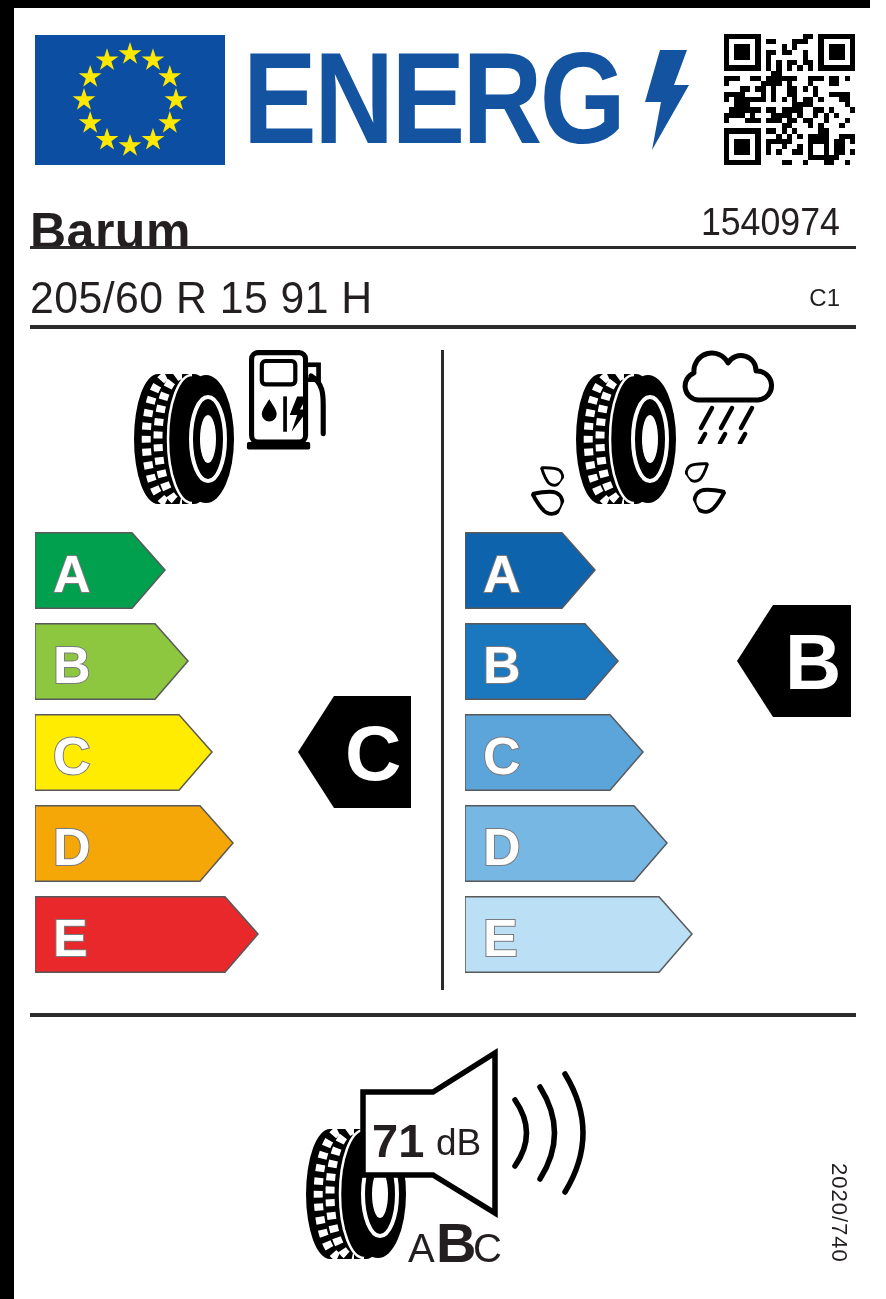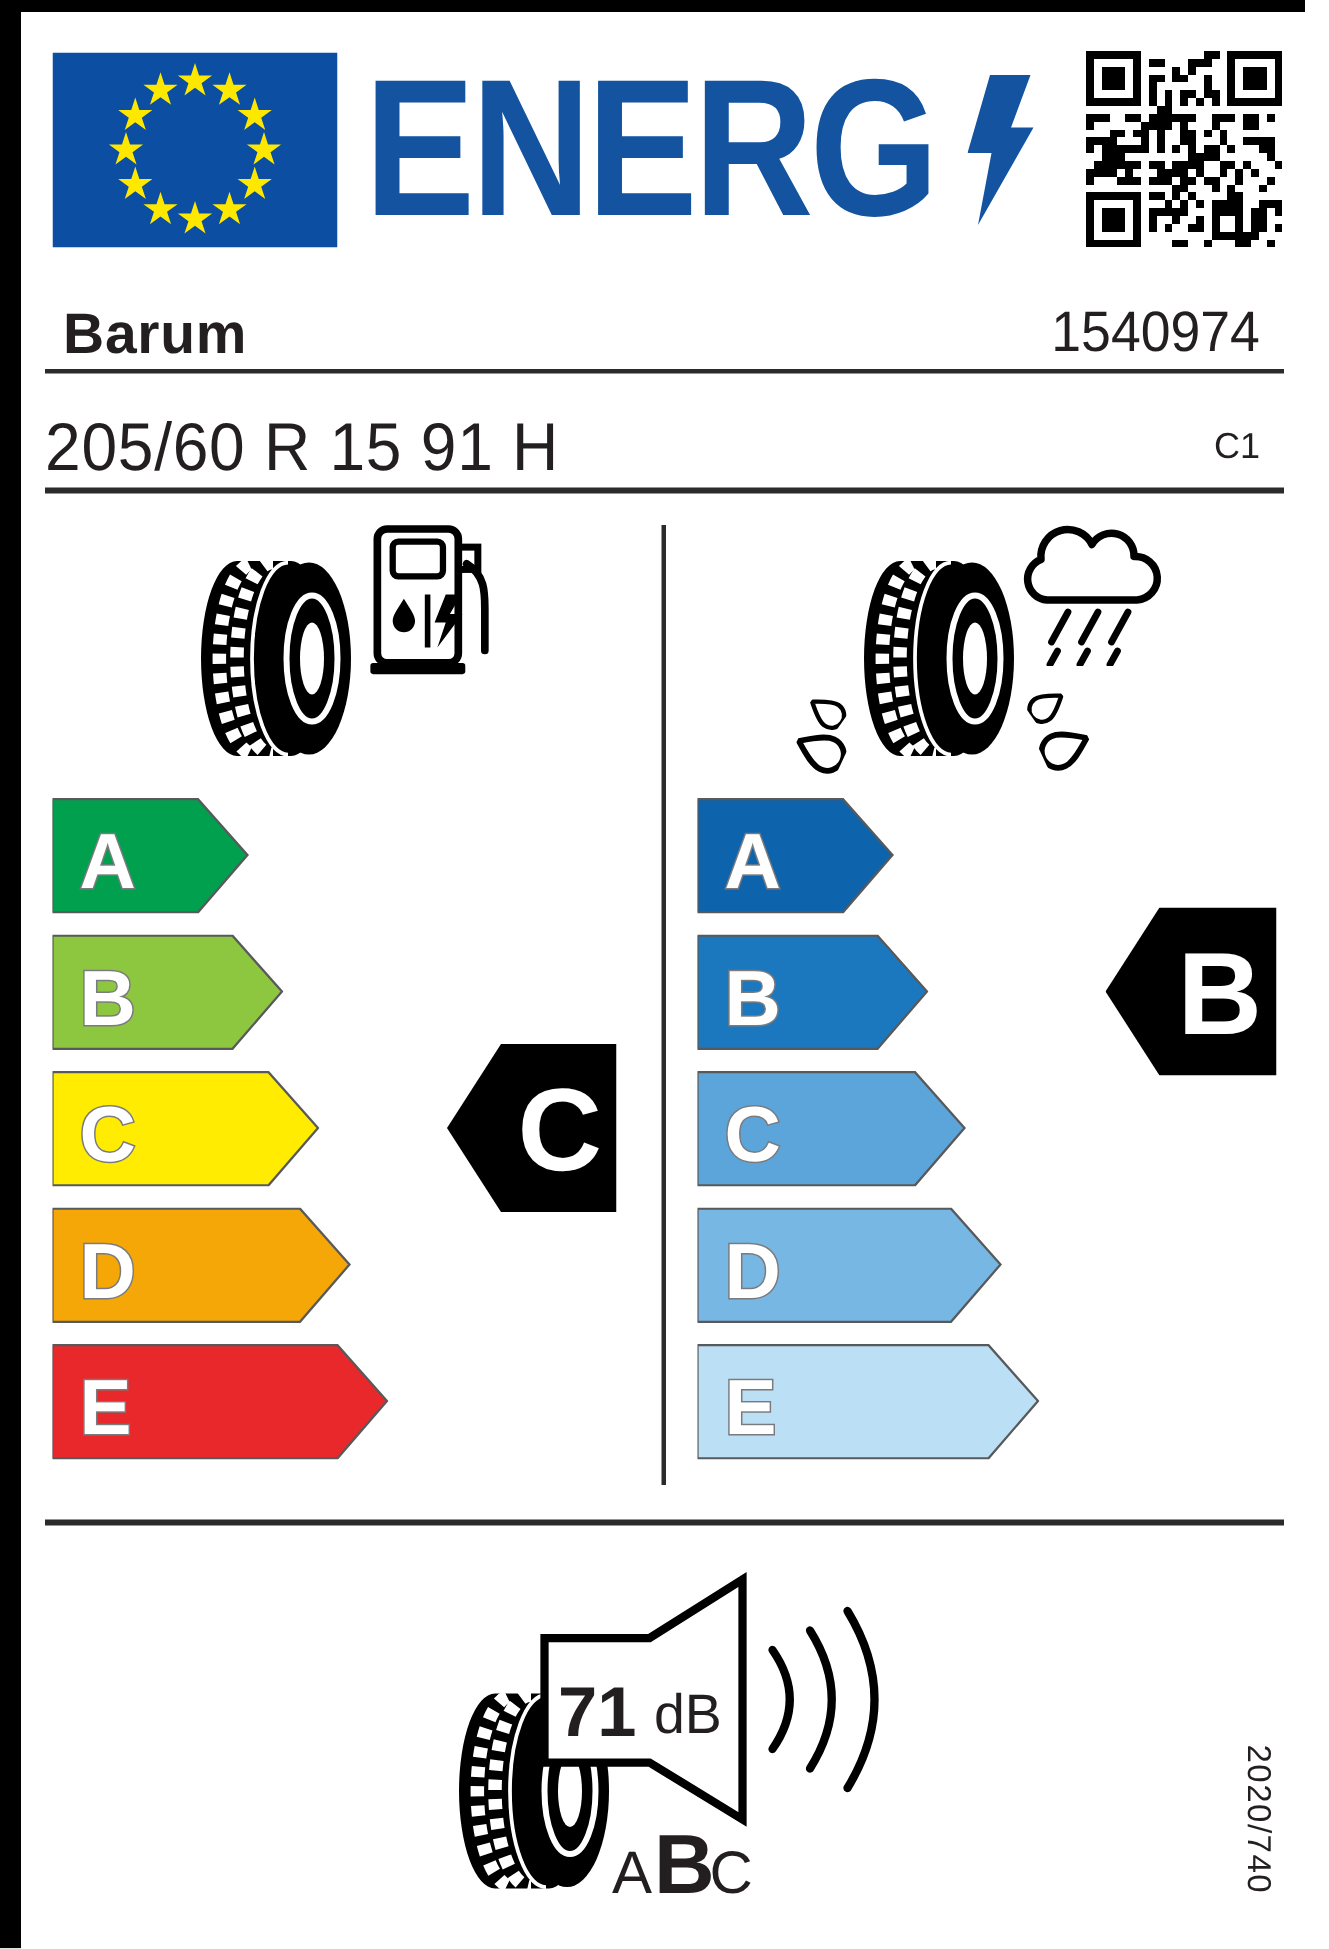--- a/index.html
+++ b/index.html
@@ -3,21 +3,21 @@
 <meta charset="utf-8">
 <style>
   html,body{margin:0;padding:0;background:#fff;}
   #label{
     position:relative;width:870px;height:1299px;background:#fff;overflow:hidden;
     font-family:"Liberation Sans",sans-serif;color:#231F20;
   }
   .abs{position:absolute;}
   .border-strip{position:absolute;background:#000;}
   .rule{position:absolute;background:#2B2B2B;}
-  .brand-text{font-size:38px;font-weight:bold;letter-spacing:.5px;margin-left:12px;}
+  .brand-text{font-size:50px;font-weight:bold;letter-spacing:.5px;}
   .article-text{font-size:38px;transform:scaleX(.94);transform-origin:right center;}
   .size-text{font-size:45px;transform:scaleX(.95);transform-origin:left center;letter-spacing:.5px;}
   .class-text{font-size:24px;}
   .energ-text{
     font-size:130px;font-weight:bold;letter-spacing:-3px;line-height:100px;
     transform:scaleX(.85);transform-origin:left center;white-space:nowrap;
   }
   svg{display:block;}
   svg text{font-family:"Liberation Sans",sans-serif;}
   .grade-letter{fill:#fff;stroke:#7A7B7E;stroke-width:2px;paint-order:stroke;font-weight:bold;font-size:52px;}

